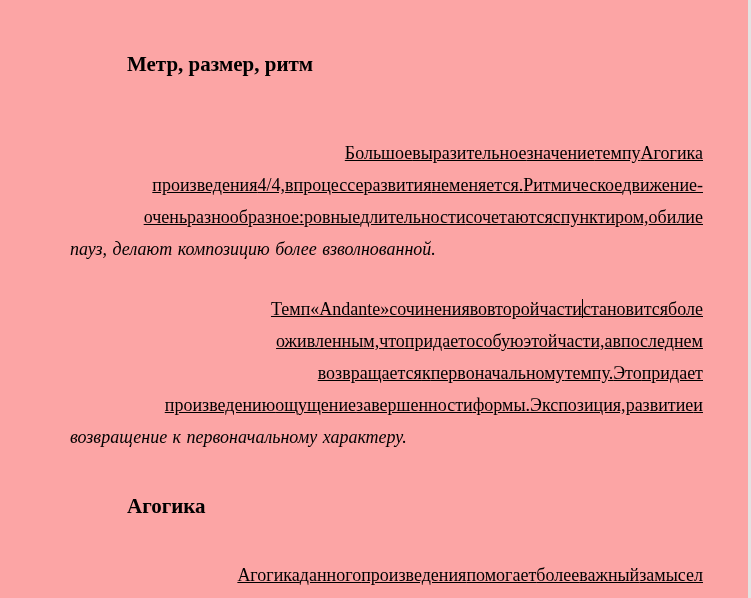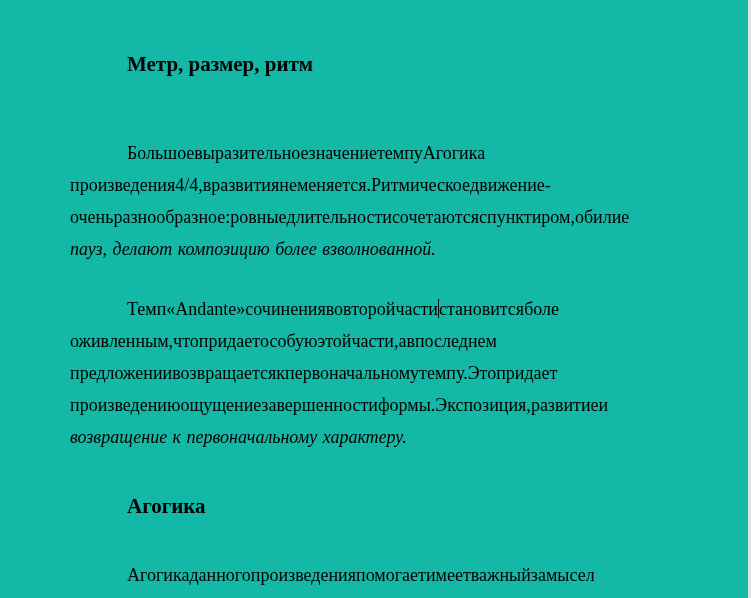--- a/index.html
+++ b/index.html
@@ -14,21 +14,21 @@
       position: relative;
       font-family: "Liberation Serif", "DejaVu Serif", serif;
       color: #000000;
     }
     .page {
       position: absolute;
       left: 0;
       top: 0;
       width: 748px;
       height: 598px;
-      background: #14b8a6;
+      background: #fca5a5;
       border-right: 1px solid #c6c6c6;
     }
     .page-edge {
       position: absolute;
       left: 748px;
       top: 0;
       width: 3px;
       height: 598px;
       background: #e3e3e3;
     }
@@ -41,25 +41,26 @@
       position: absolute;
       left: 127px;
       font-weight: bold;
       font-size: 21px;
       line-height: 24px;
       margin: 0;
       white-space: nowrap;
     }
     .line-justified {
       display: flex;
-      justify-content: flex-start;
+      justify-content: flex-end;
       height: 32px;
       line-height: 32px;
       font-size: 18px;
       white-space: nowrap;
+      text-decoration: underline;
     }
     .line-left {
       display: block;
       height: 32px;
       line-height: 32px;
       font-size: 18px;
       white-space: nowrap;
       word-spacing: 1px;
       font-style: italic;
     }
@@ -85,20 +86,21 @@
       <span>Большое</span>
       <span>выразительное</span>
       <span>значение</span>
       <span>темпу</span>
       <span>Агогика</span>
     </div>
     <div class="line-justified">
       <span>произведения</span>
       <span>4/4,</span>
       <span>в</span>
+      <span>процессе</span>
       <span>развития</span>
       <span>не</span>
       <span>меняется.</span>
       <span>Ритмическое</span>
       <span>движение</span>
       <span>-</span>
     </div>
     <div class="line-justified">
       <span>очень</span>
       <span>разнообразное:</span>
@@ -128,21 +130,20 @@
       <span>что</span>
       <span>придает</span>
       <span>особую</span>
       <span>этой</span>
       <span>части,</span>
       <span>а</span>
       <span>в</span>
       <span>последнем</span>
     </div>
     <div class="line-justified">
-      <span>предложении</span>
       <span>возвращается</span>
       <span>к</span>
       <span>первоначальному</span>
       <span>темпу.</span>
       <span>Это</span>
       <span>придает</span>
     </div>
     <div class="line-justified">
       <span>произведению</span>
       <span>ощущение</span>
@@ -156,20 +157,20 @@
   </div>
 
   <h2 class="heading" style="top:494px;">Агогика</h2>
 
   <div class="content" style="top:559px;">
     <div class="line-justified indent">
       <span>Агогика</span>
       <span>данного</span>
       <span>произведения</span>
       <span>помогает</span>
-      <span>имеет</span>
+      <span>более</span>
       <span>важный</span>
       <span>замысел</span>
     </div>
   </div>
 
 </div>
 <div class="page-edge"></div>
 
 </body></html>

